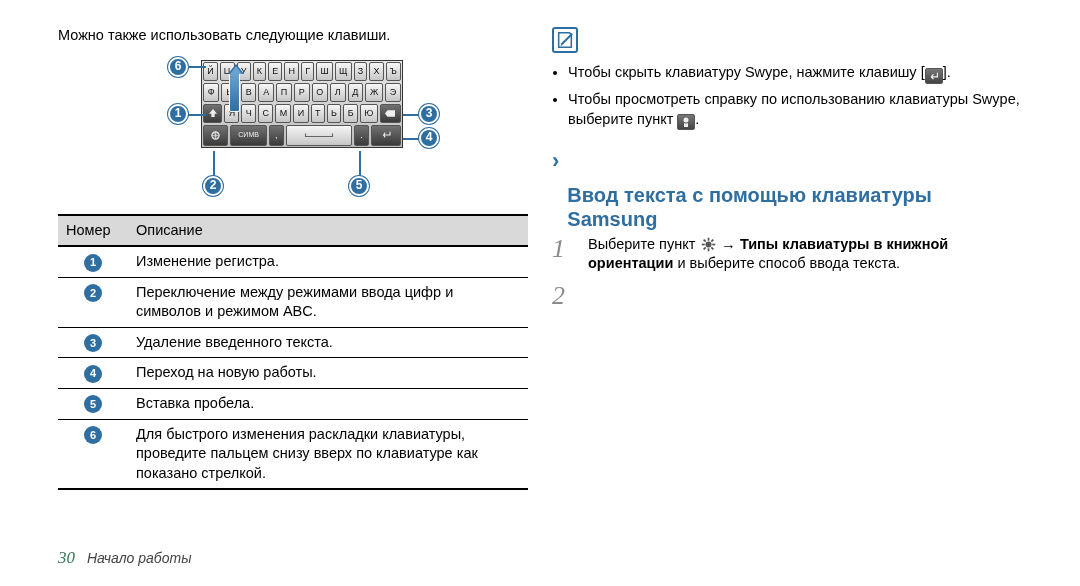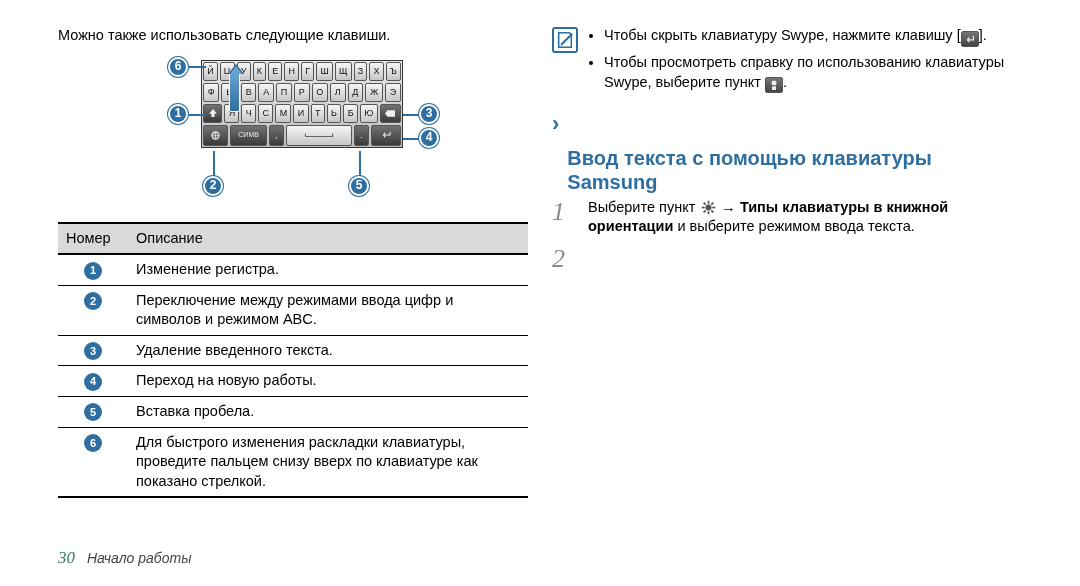--- a/index.html
+++ b/index.html
@@ -107,21 +107,21 @@
     position: absolute;
     top: -7px; left: 0px;
     border-left: 6px solid transparent;
     border-right: 6px solid transparent;
     border-bottom: 8px solid #6aa3d0;
   }
 
   table.legend {
     border-collapse: collapse;
     width: 100%;
-    margin-top: 16px;
+    margin-top: 8px;
   }
   table.legend th, table.legend td {
     border-top: 1px solid #000;
     border-bottom: 1px solid #000;
     padding: 5px 8px 5px 8px;
     text-align: left;
     vertical-align: top;
     font-weight: normal;
   }
   table.legend tr:last-child td,
@@ -138,21 +138,21 @@
     border-radius: 50%;
     background: #2f6ea1;
     color: #fff;
     font-size: 11px;
     font-weight: bold;
     align-items: center;
     justify-content: center;
   }
 
   
-  .tip-block { display: flex; gap: 10px; margin: 4px 0 14px 0; }
+  .tip-block { display: flex; gap: 10px; margin: 4px 0 14px 0; flex-direction: column; }
   .tip-icon-box {
     flex: 0 0 auto;
     width: 26px; height: 26px;
     border: 2px solid #2f6ea1;
     border-radius: 3px;
     display: flex; align-items: center; justify-content: center;
     margin-top: 1px;
   }
   .tip-icon-box svg { display: block; }
   .tip-list { flex: 1 1 auto; margin: 0; padding-left: 16px; }
@@ -407,21 +407,21 @@
                 <line x1="10" y1="1" x2="10" y2="5"></line>
                 <line x1="10" y1="15" x2="10" y2="19"></line>
                 <line x1="1" y1="10" x2="5" y2="10"></line>
                 <line x1="15" y1="10" x2="19" y2="10"></line>
                 <line x1="3.5" y1="3.5" x2="6.3" y2="6.3"></line>
                 <line x1="13.7" y1="13.7" x2="16.5" y2="16.5"></line>
                 <line x1="3.5" y1="16.5" x2="6.3" y2="13.7"></line>
                 <line x1="13.7" y1="6.3" x2="16.5" y2="3.5"></line>
               </g>
             </svg>
-        </span> <b>→ Типы клавиатуры в книжной ориентации</b><span> и выберите режимом ввода текста.</span>
+        </span> <b>→ Типы клавиатуры в книжной ориентации</b><span> и выберите способ ввода текста.</span>
       </div>
       <div class="step">
         <span class="step-num">2</span>
       </div>
     </div>
 
   </div>
 </div>
 
 <div class="footer">

